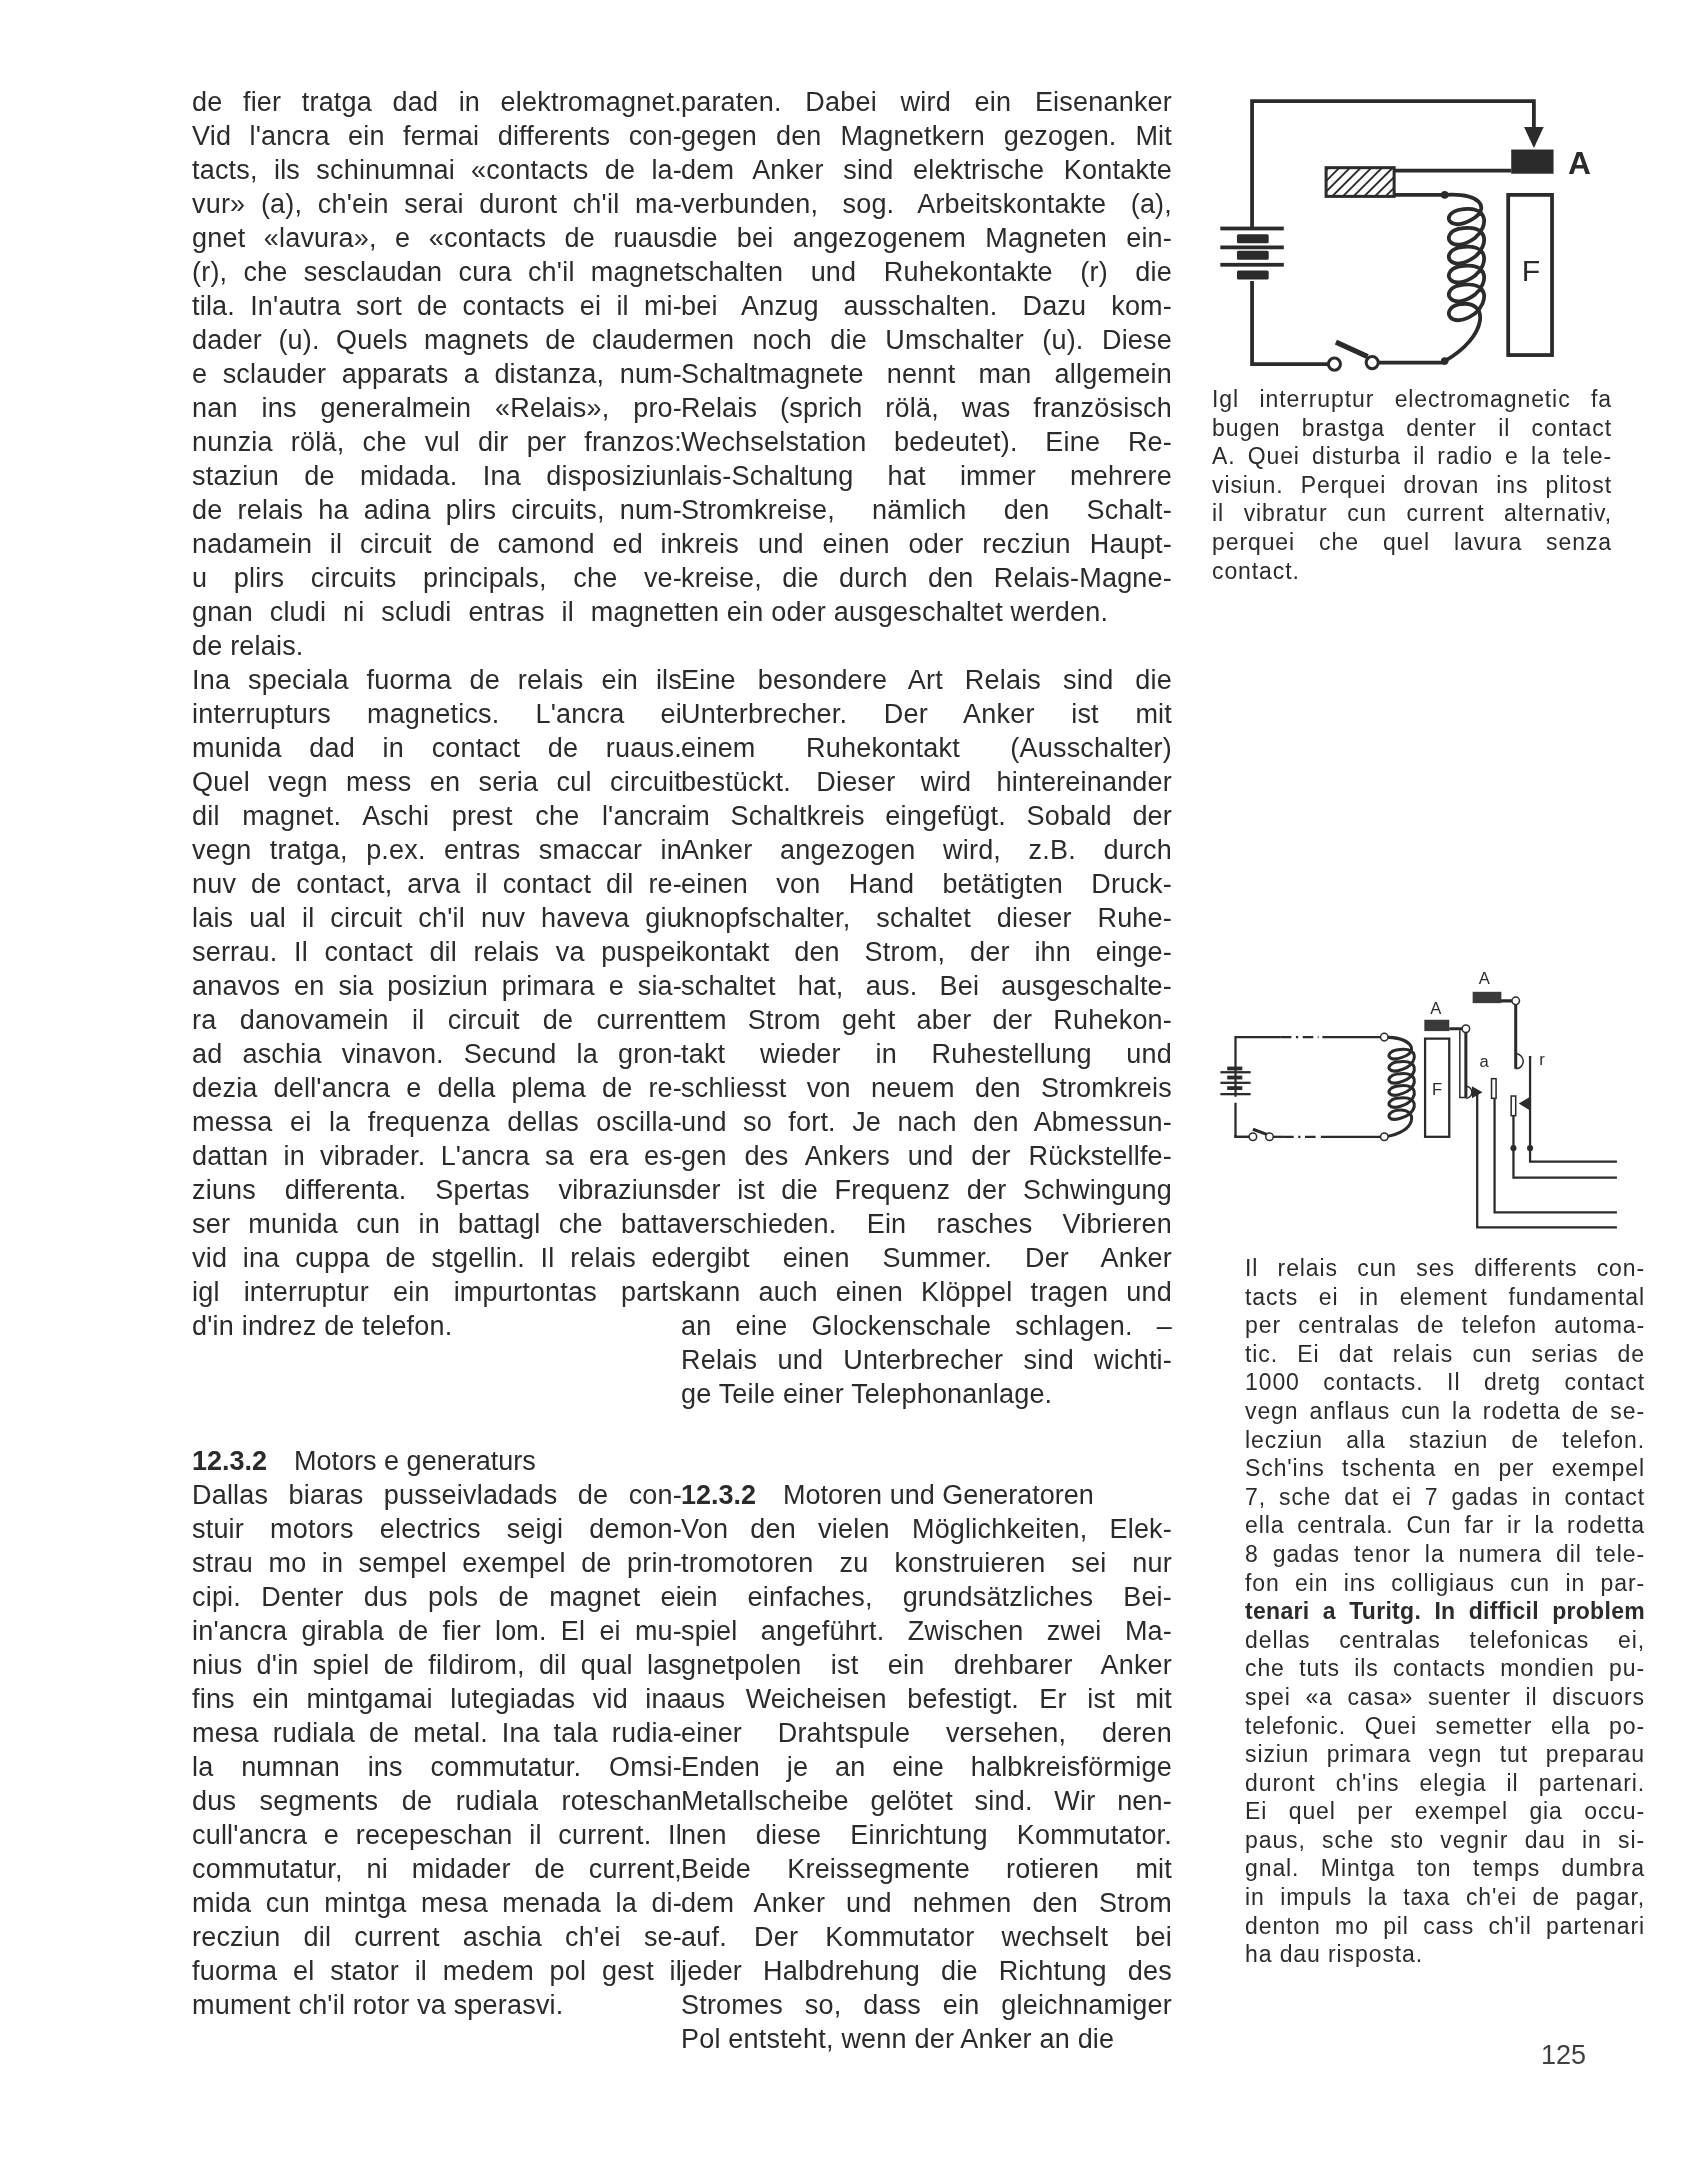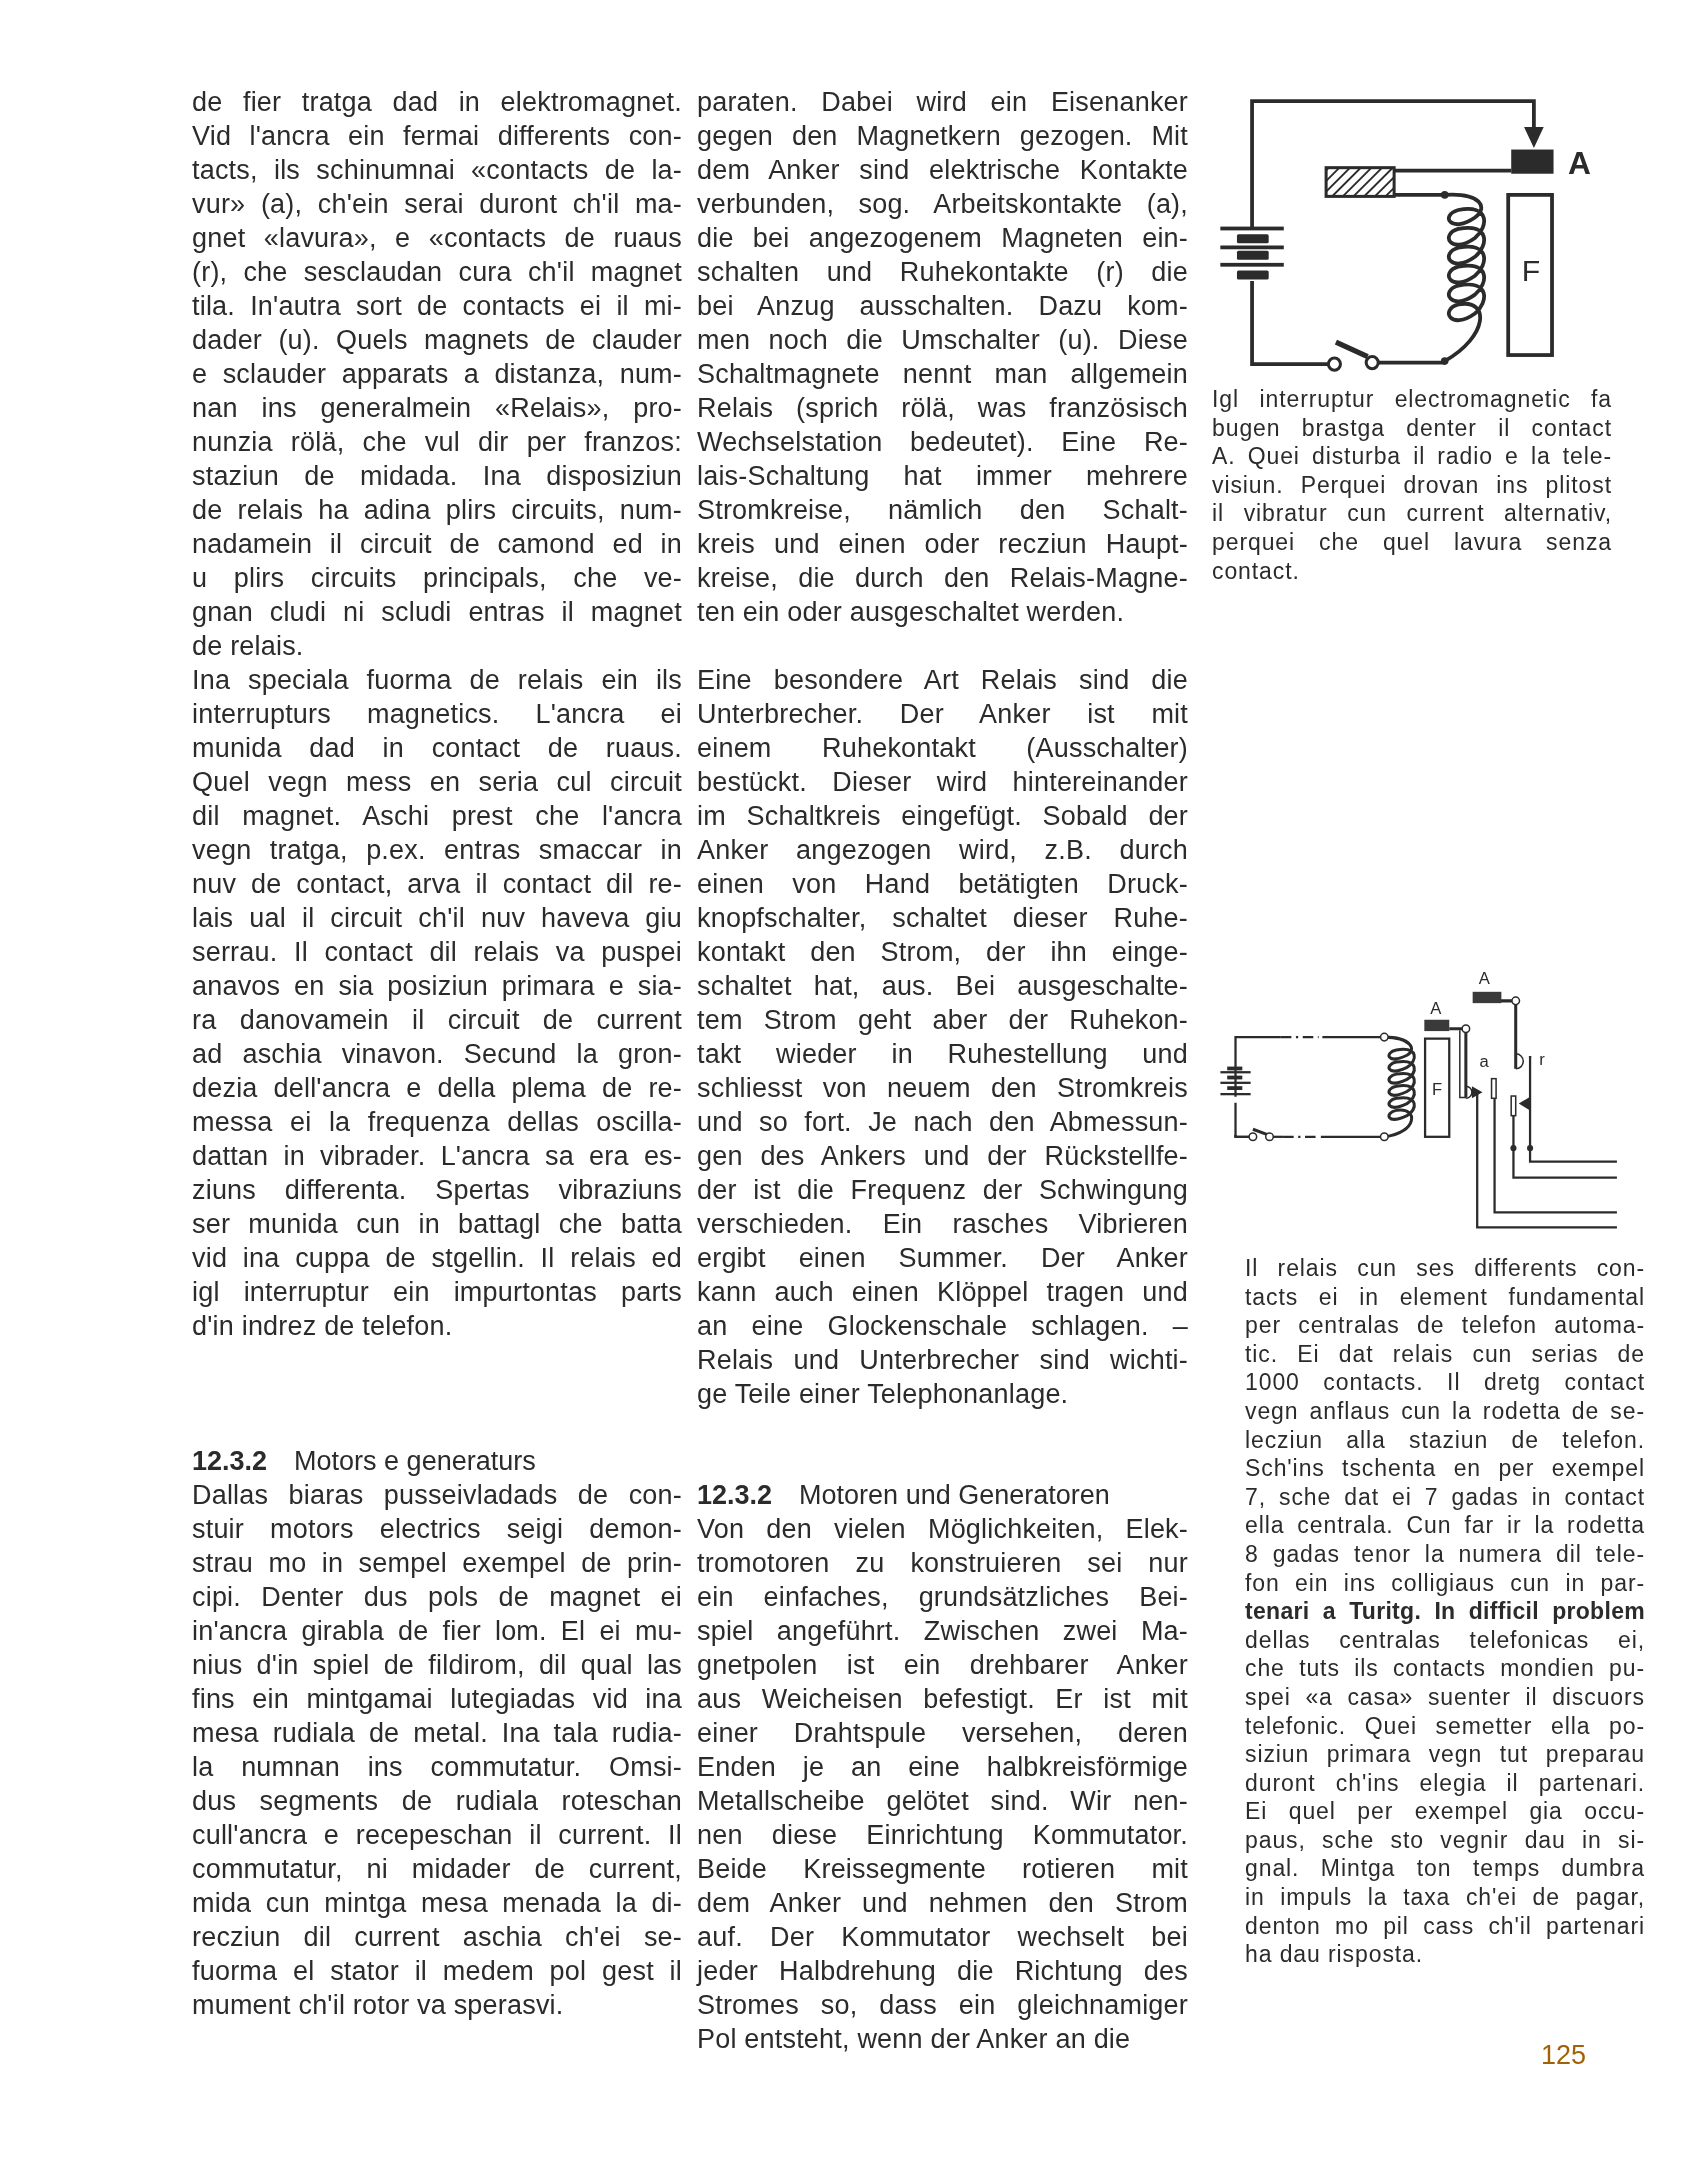--- a/index.html
+++ b/index.html
@@ -1,38 +1,38 @@
 <!DOCTYPE html>
 <html style="font-size:12px"><head>
 <meta charset="utf-8">
 <style>
   html, body { margin: 0; padding: 0; background: #ffffff; }
   body { width: 1706px; height: 2183px; position: relative; overflow: hidden;
          font-family: "Liberation Sans", "DejaVu Sans", sans-serif; color: #2b2b2b; }
   .col { position: absolute; top: 85px; }
   .col-left { left: 148px; width: 490px; margin-left: 44px; }
-  .col-mid  { left: 697px; width: 491px; }
+  .col-mid  { left: 681px; width: 491px; }
   .line { display: block; font-size: 27px; line-height: 34px; height: 34px;
           white-space: nowrap; text-align: justify; text-align-last: justify; letter-spacing: 0.2px; }
   .line.last { text-align-last: left; }
   .cap-line { display: block; font-size: 23px; line-height: 28.6px; height: 28.6px;
               white-space: nowrap; text-align: justify; text-align-last: justify; letter-spacing: 0.9px; }
   .cap-line.last { text-align-last: left; }
   .gap { display: block; height: 34px; }
   .gap2 { display: block; height: 67px; }
   .heading { display: block; font-size: 27px; line-height: 34px; height: 34px; white-space: nowrap; }
   .heading .num { font-weight: bold; margin-right: 27px; }
   .heading .title { }
   .bold-line { font-weight: bold; letter-spacing: 0.3px; }
   .fig { position: absolute; }
   .fig1 { left: 1209px; top: 83px; width: 408px; height: 291px; }
   .fig2 { left: 1209px; top: 948px; width: 408px; height: 287px; }
   .cap1 { position: absolute; left: 1212px; top: 385px; width: 400px; }
   .cap2 { position: absolute; left: 1212px; top: 1254px; width: 400px; margin-left: 33px; }
-  .page-num { position: absolute; left: 1541px; top: 2040px; font-size: 27px; color: #a16207; }
+  .page-num { position: absolute; left: 1541px; top: 2040px; font-size: 27px; color: #404040; }
 </style>
 </head>
 <body>
 
 <div class="col col-left">
   <div>
       <span class="line">de fier tratga dad in elektromagnet.</span>
       <span class="line">Vid l'ancra ein fermai differents con-</span>
       <span class="line">tacts, ils schinumnai «contacts de la-</span>
       <span class="line">vur» (a), ch'ein serai duront ch'il ma-</span>

